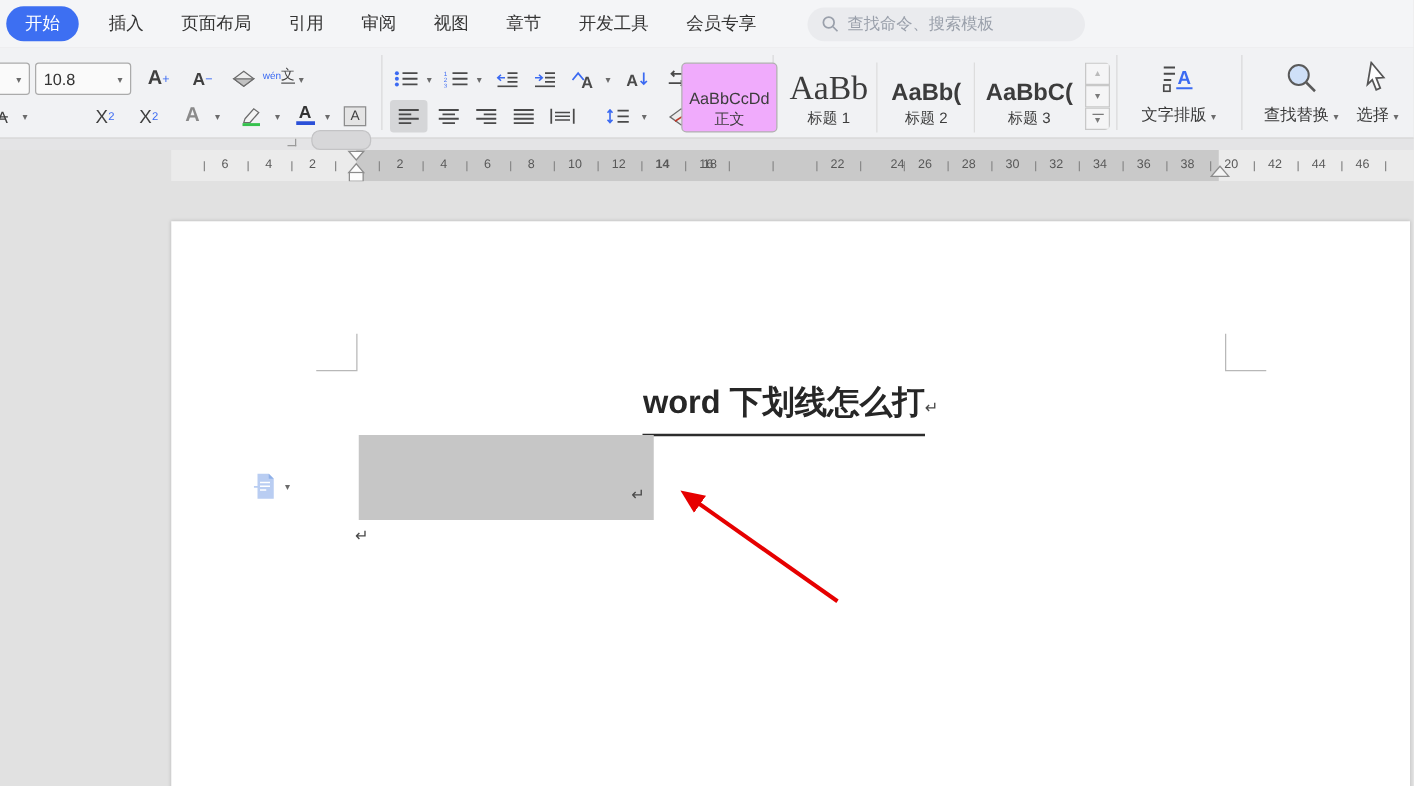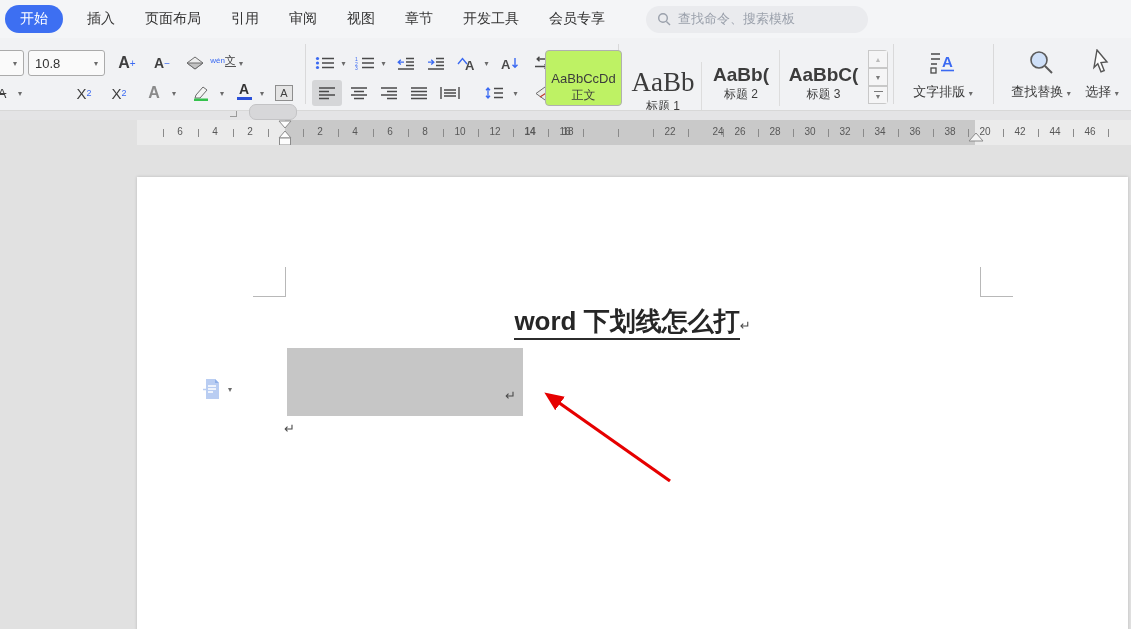--- a/index.html
+++ b/index.html
@@ -28,21 +28,21 @@
   .combo { position:absolute; height:26px; border:1px solid #ababab; border-radius:3px;
     background:#fafafa; display:flex; align-items:center; font-size:13px; color:#333;
     padding:0 6px; justify-content:space-between; }
   .glyphA { font-size:16px; font-weight:bold; color:#3f3f3f; line-height:1; }
   sup.blue, sub.blue, .blue { color:#3b6af2; }
   .stylecard { position:absolute; top:12px; height:56px; width:77px; text-align:center;
     color:#3c3c3c; }
   .stylecard .sample { height:36px; display:flex; align-items:flex-end;
     justify-content:center; overflow:hidden; line-height:1; padding-bottom:2px; }
   .stylecard .sname { font-size:12px; color:#3c3c3c; }
-  .stylecard.selected { background:#bef264; border:1px solid #b0b0b0; border-radius:4px; }
+  .stylecard.selected { background:#f0abfc; border:1px solid #b0b0b0; border-radius:4px; }
   .gbtn { width:20px; height:18px; border:1px solid #c8c8c8; background:#f5f5f6;
     font-size:7px; color:#7a7a7a; display:flex; align-items:center; justify-content:center; }
   .bigtool { position:absolute; top:8px; width:86px; height:58px; display:flex;
     flex-direction:column; align-items:center; justify-content:space-between; padding:3px 0; }
   .bigtool .lbl { font-size:13px; color:#3a3a3a; white-space:nowrap; }
   
   .gapstrip { position:absolute; left:0; top:110px; width:1131px; height:10px;
     background:#e4e4e6; border-top:1px solid #d8d8d8; }
   .launcher { position:absolute; left:230px; top:111px; width:7px; height:6px;
     border-right:1px solid #9a9a9a; border-bottom:1px solid #9a9a9a; }
@@ -54,21 +54,21 @@
   .rnum { position:absolute; top:6px; transform:translateX(-50%); font-size:10px; color:#585858; }
   .rtick { position:absolute; top:9px; width:1px; height:8px; background:#8a8a8a; }
   
   .workspace { position:absolute; left:0; top:145px; width:1131px; height:484px;
     background:#e1e1e1; overflow:hidden; }
   .page { position:absolute; left:137px; top:32px; width:991px; height:460px;
     background:#fff; box-shadow:0 0 3px rgba(0,0,0,.18); }
   .cmark { position:absolute; background:#b8b8b8; }
   .doctitle { position:absolute; left:285px; top:159px; width:695px; text-align:center;
     font-size:26px; font-weight:bold; color:#262626; white-space:nowrap; }
-  .doctitle .under { border-bottom:2px solid #2c2c2c; padding-bottom:2px; }
+  .doctitle .under { border-bottom:2px solid #2c2c2c; padding-bottom:11px; }
   .pmark { color:#4a4a4a; font-size:13px; font-weight:normal; }
   .selrect { position:absolute; left:287px; top:203px; width:236px; height:68px;
     background:#c6c6c6; }
   .selrect .pmark { position:absolute; right:7px; bottom:13px; }
 </style>
 </head>
 <body>
 
 <div class="menubar">
   <div class="tab pill">开始</div>
@@ -280,21 +280,21 @@
   <div class="ibtn" style="left:599px; top:42px; width:11px;">
       <span class="drop">▾</span>
     </div>
 
   <div class="vdiv" style="left:618px;"></div>
 
   <div class="stylecard selected" style="left:545px;">
     <div class="sample" style="font-size:13px;">AaBbCcDd</div>
     <div class="sname">正文</div>
   </div>
-  <div class="stylecard" style="left:625px; border-right:1px solid #ddd;margin-top:12px;">
+  <div class="stylecard" style="left:625px; border-right:1px solid #ddd;">
     <div class="sample" style="font-family:'Liberation Serif',serif; font-size:27px;">AaBb</div>
     <div class="sname">标题 1</div>
   </div>
   <div class="stylecard" style="left:703px; border-right:1px solid #ddd;">
     <div class="sample" style="font-size:19px; font-weight:bold;">AaBb(</div>
     <div class="sname">标题 2</div>
   </div>
   <div class="stylecard" style="left:781px; width:85px;">
     <div class="sample" style="font-size:19px; font-weight:bold;">AaBbC(</div>
     <div class="sname">标题 3</div>

